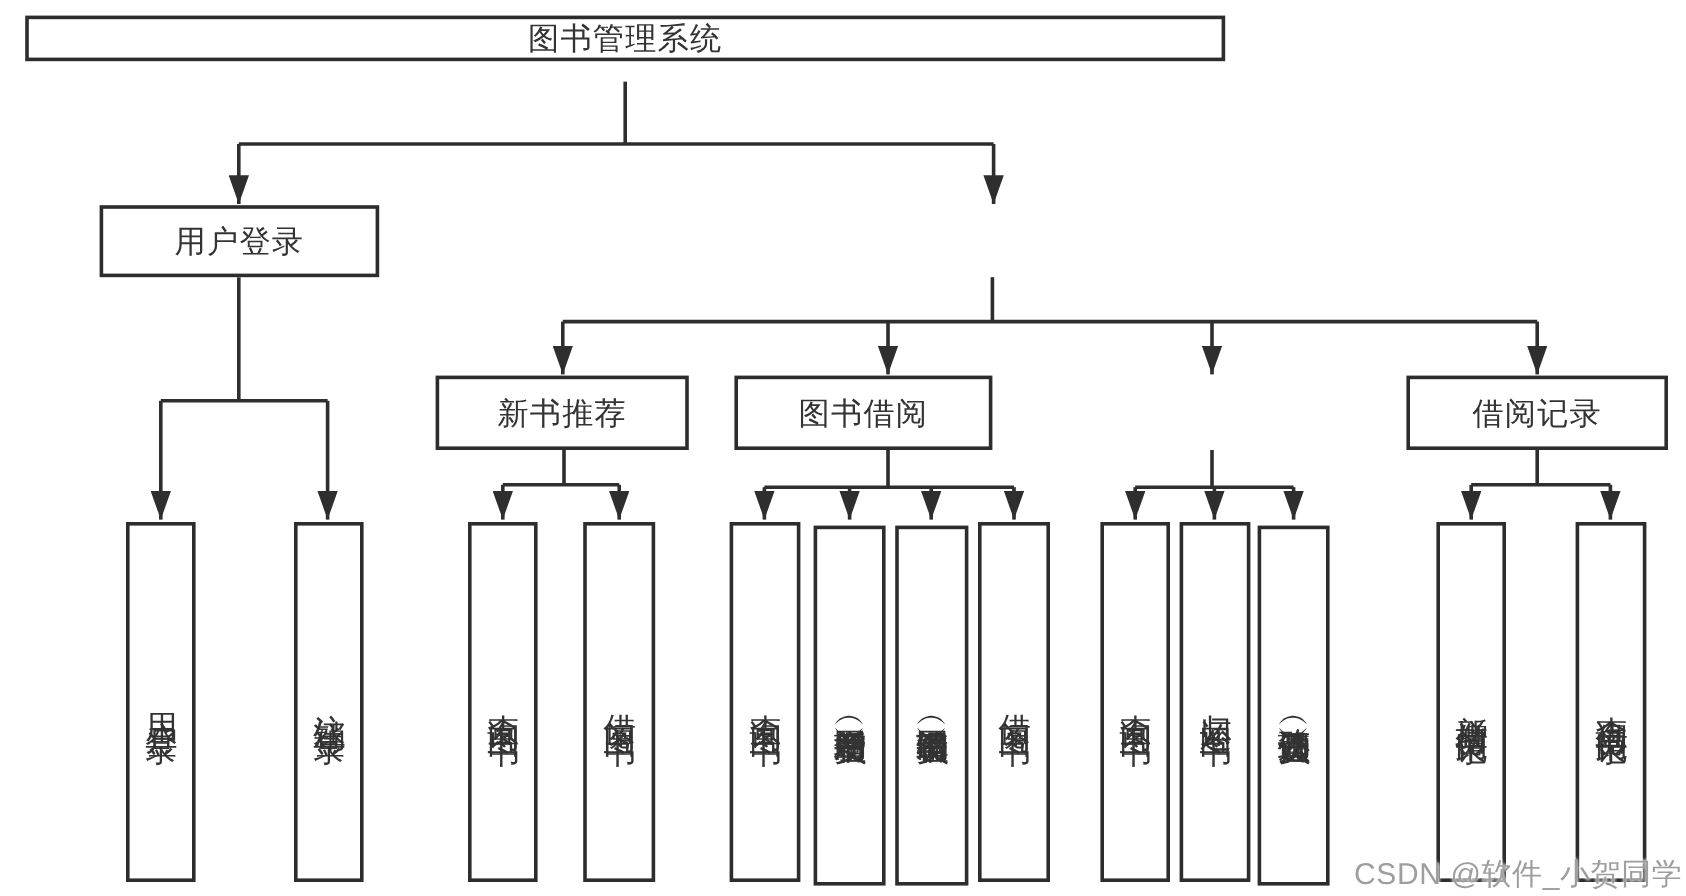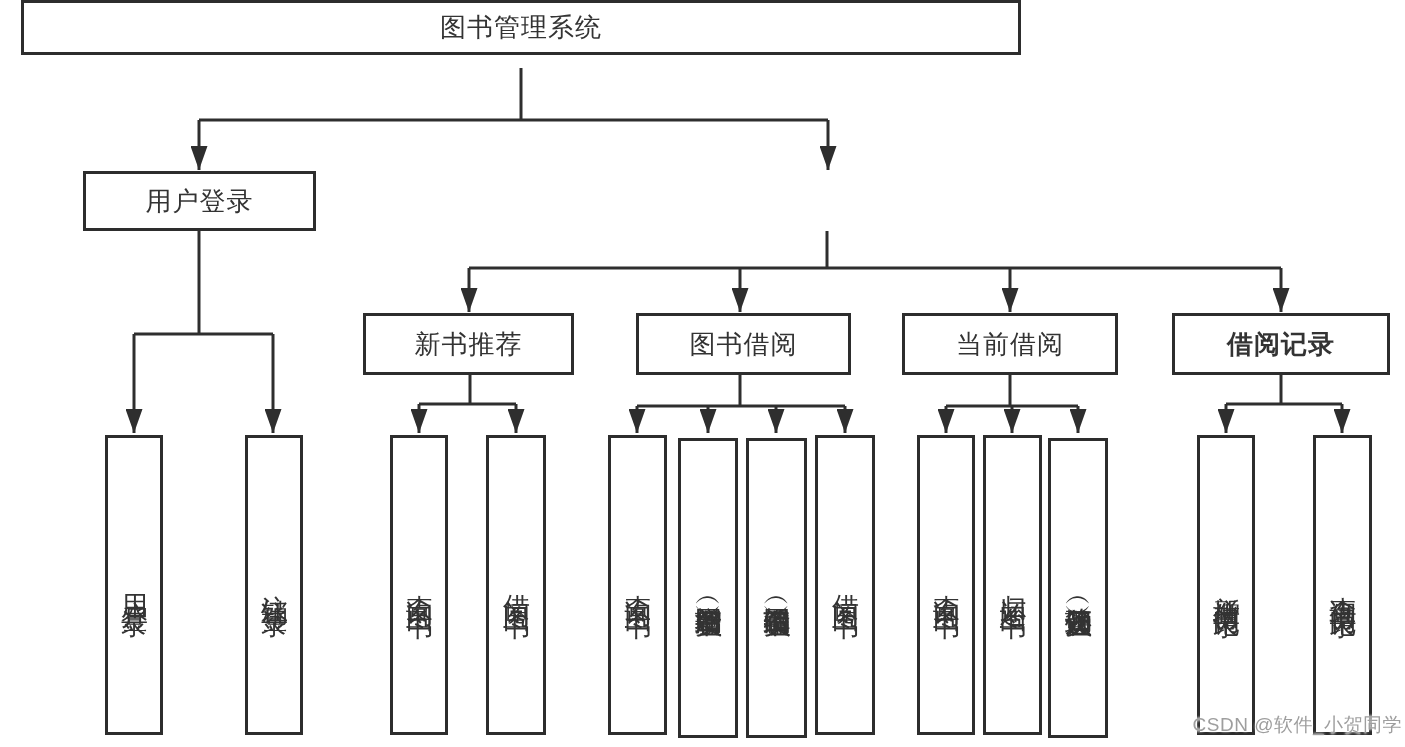--- a/index.html
+++ b/index.html
@@ -59,21 +59,21 @@
     font-size:27px;
     line-height:1;
   }
   .v-short span{letter-spacing:0.22em;}
   .v-mid span{letter-spacing:0.12em;}
   .v-long span{letter-spacing:0.02em;}
   .watermark{
     position:absolute;
     right:3px;
     top:712px;
-    font-size:19px;
+    font-size:25px;
     letter-spacing:0.5px;
     color:var(--watermark,#9e9e9e);
     text-shadow:0 0 3px #fff,0 0 3px #fff;
     white-space:nowrap;
     z-index:5;
   }
 </style>
 </head>
 <body>
 
@@ -120,38 +120,35 @@
     <path class="cline" d="M946 406 V433" marker-end="url(#arrowhead)"></path>
     <path class="cline" d="M1012 406 V433" marker-end="url(#arrowhead)"></path>
     <path class="cline" d="M1078 406 V433" marker-end="url(#arrowhead)"></path>
 
     <path class="cline" d="M1281 375 V404"></path>
     <path class="cline" d="M1226 404 H1342"></path>
     <path class="cline" d="M1226 404 V433" marker-end="url(#arrowhead)"></path>
     <path class="cline" d="M1342 404 V433" marker-end="url(#arrowhead)"></path>
   </svg>
 
-  <div class="node h-node" style="left:21px;top:0;width:1000px;height:55px;">
+  <div class="node h-node" style="left:21px;top:13px;width:1000px;height:38px;">
     <span>图书管理系统</span>
   </div>
 
   <div class="node h-node" style="left:83px;top:171px;width:233px;height:60px;">
     <span>用户登录</span>
   </div>
 
   <div class="node h-node" style="left:363px;top:313px;width:211px;height:62px;">
     <span>新书推荐</span>
   </div>
-  <div class="node h-node" style="left:636px;top:313px;width:215px;height:62px;">
+  <div class="node h-node" style="left:612px;top:313px;width:215px;height:62px;">
     <span>图书借阅</span>
   </div>
-  <div class="node h-node" style="left:902px;top:313px;width:216px;height:62px;">
-    <span>当前借阅</span>
-  </div>
-  <div class="node h-node" style="left:1172px;top:313px;width:218px;height:62px;font-weight:bold;">
+  <div class="node h-node" style="left:1172px;top:313px;width:218px;height:62px;">
     <span>借阅记录</span>
   </div>
 
   <div class="node v-node v-short" style="left:105px;top:435px;width:58px;height:300px;">
     <span>用户登录</span>
   </div>
   <div class="node v-node v-short" style="left:245px;top:435px;width:58px;height:300px;">
     <span>注销登录</span>
   </div>
 

